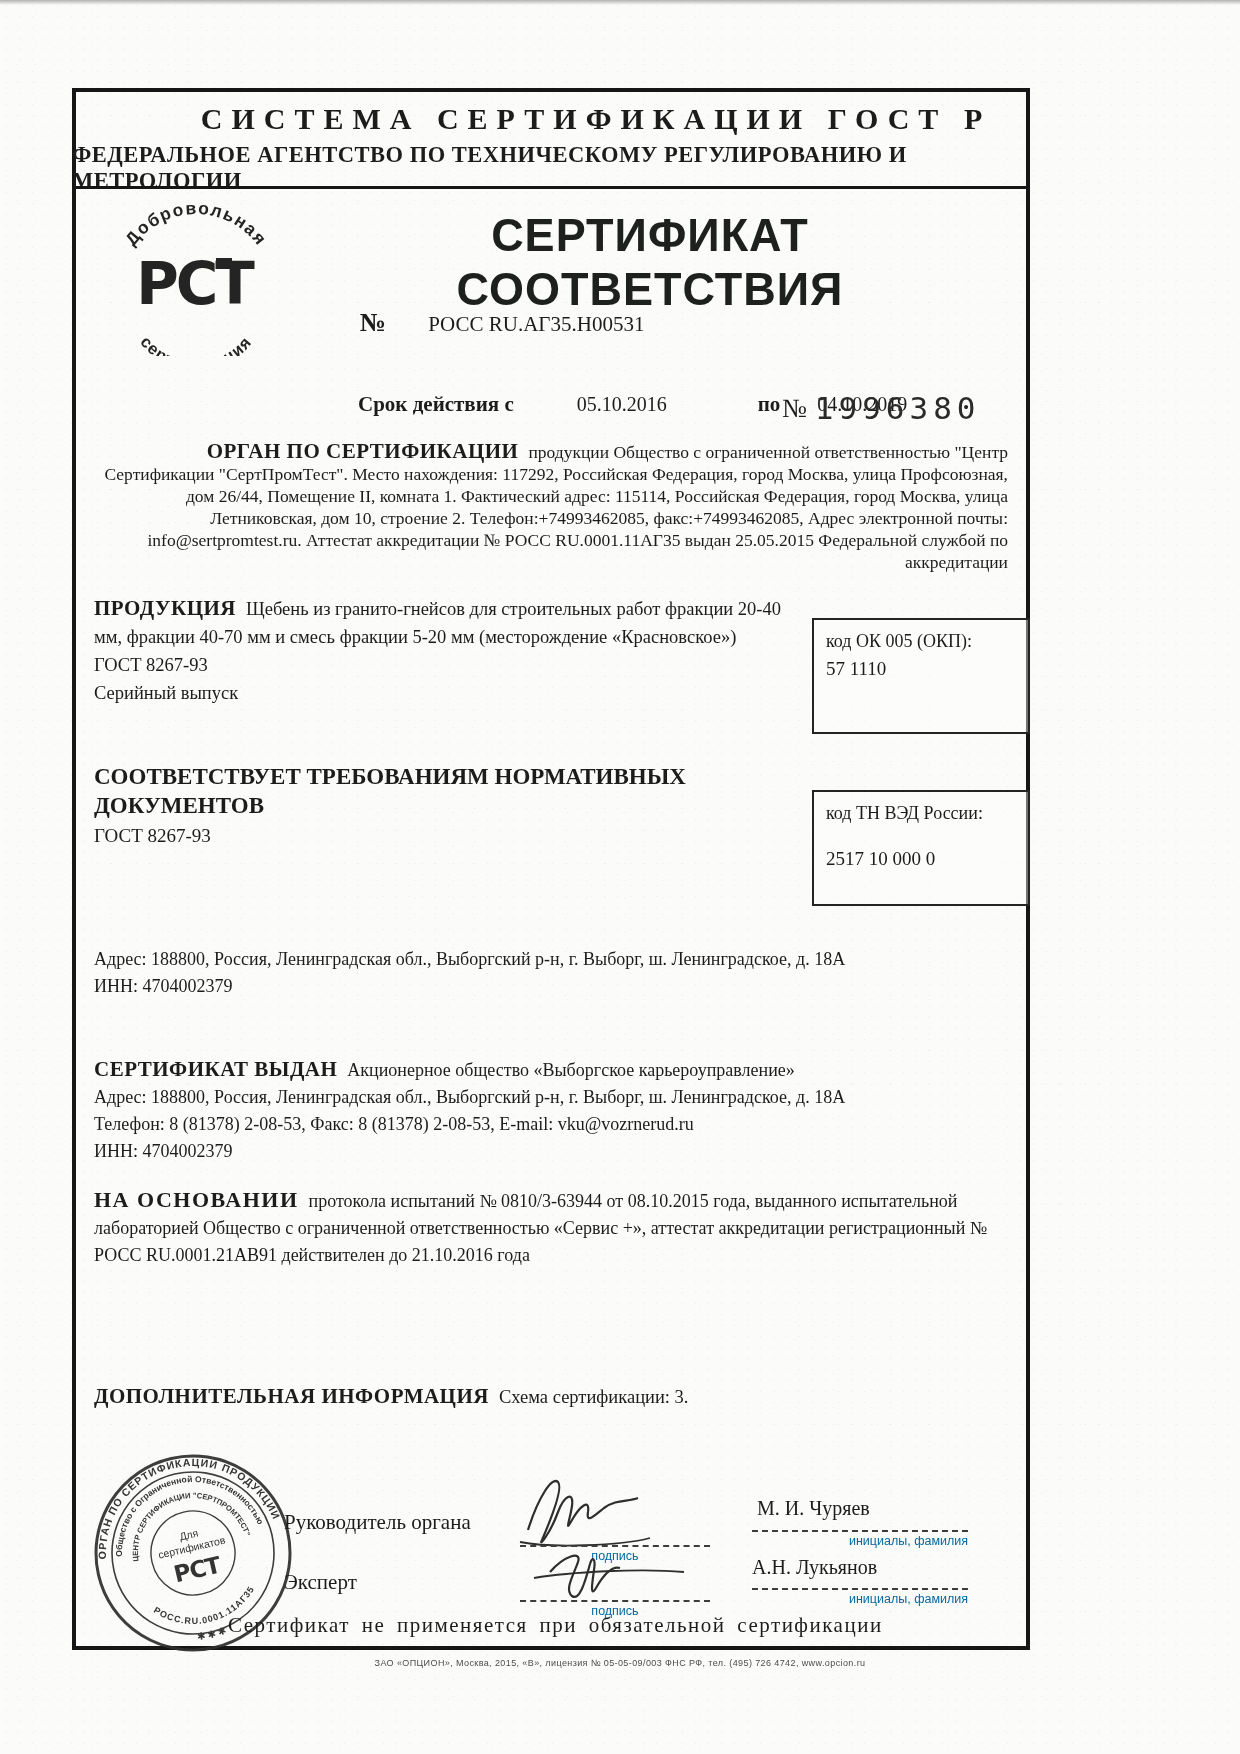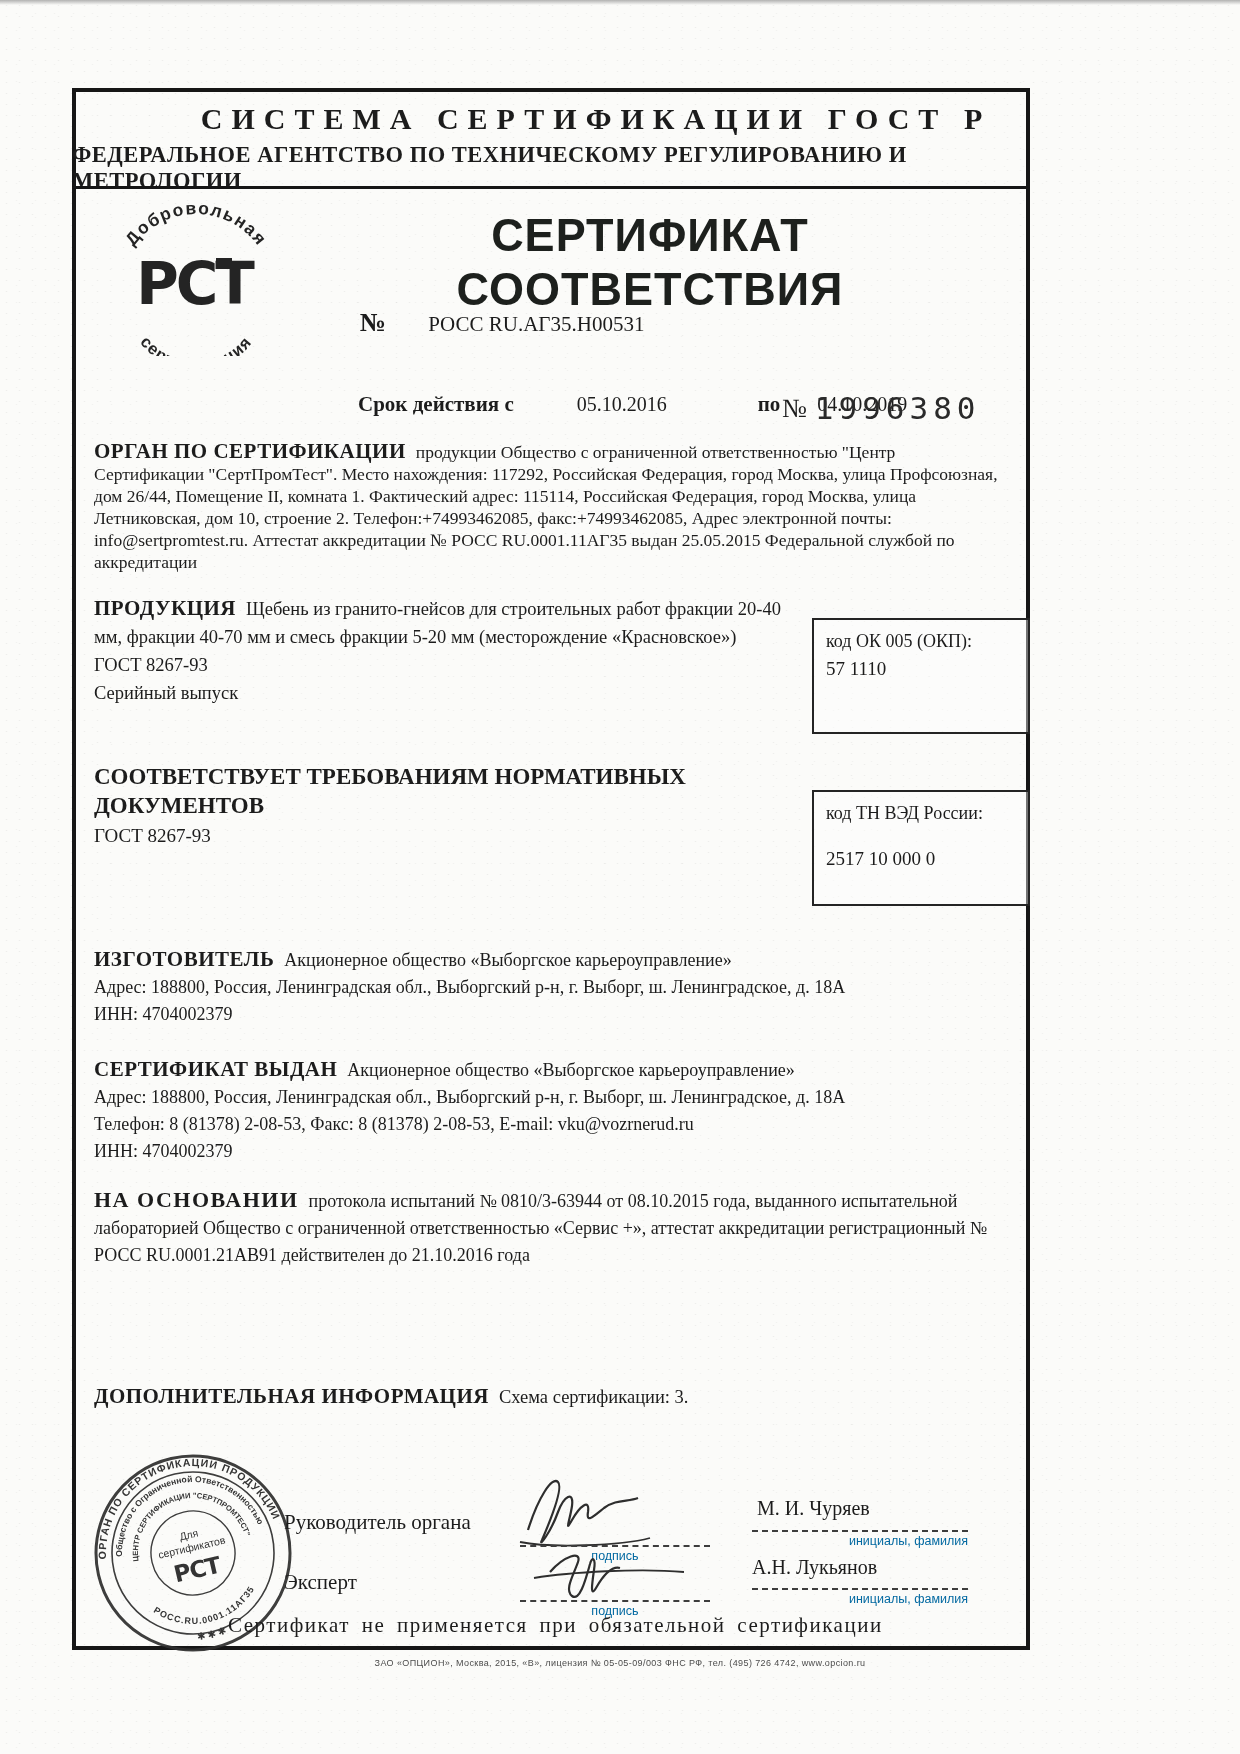--- a/index.html
+++ b/index.html
@@ -33,21 +33,21 @@
   .certno{left:360px;top:308px;font-size:21px;}
   .certno .nosign{font-size:26px;font-weight:600;margin-right:42px;}
   .validity{left:358px;top:356px;font-size:20px;margin-top:36px;}
   .validity .lbl{font-weight:700;font-size:21px;}
   .blankno{left:782px;top:390px;font-size:26px;}
   .blankno .digits{
     font-family:"DejaVu Sans Mono",monospace;font-size:31px;letter-spacing:5px;
     color:#2a2a2a;font-weight:400;vertical-align:-2px;margin-left:8px;}
   .sec{line-height:1.28;font-size:18px;}
   .sec b.h{font-size:21px;letter-spacing:.5px;margin-right:10px;}
-  .org{left:94px;top:440px;width:914px;font-size:18px;line-height:22px;}
+  .org{left:94px;top:440px;width:914px;font-size:18px;line-height:22px;text-align:right;}
   .prod{left:94px;top:594px;width:702px;font-size:18.5px;line-height:28px;}
   .codebox{
     box-sizing:border-box;border:2px solid #242424;padding:9px 12px;
     width:218px;height:116px;font-size:18px;line-height:24px;background:rgba(255,255,255,.4);
   }
   .codebox .val{font-size:19px;}
   .conf{left:94px;top:762px;width:760px;}
   .conf b.h{font-size:23px;letter-spacing:0;}
   .conf .gost{font-size:19px;margin-top:3px;}
   .man{left:94px;top:946px;width:914px;line-height:27px;}
@@ -129,21 +129,20 @@
   <b class="h">СООТВЕТСТВУЕТ ТРЕБОВАНИЯМ НОРМАТИВНЫХ ДОКУМЕНТОВ</b>
   <div class="gost">ГОСТ 8267-93</div>
 </div>
 
 <div class="abs codebox" style="left:812px;top:790px;">
   <div>код ТН ВЭД России:</div>
   <div class="val" style="margin-top:22px;">2517 10 000 0</div>
 </div>
 
 <div class="abs sec man">
-  <div><b class="h">ИЗГОТОВИТЕЛЬ</b><span>Акционерное общество «Выборгское карьероуправление»</span></div>
   <div>Адрес: 188800, Россия, Ленинградская обл., Выборгский р-н, г. Выборг, ш. Ленинградское, д. 18А</div>
   <div>ИНН: 4704002379</div>
 </div>
 
 <div class="abs sec iss">
   <div><b class="h">СЕРТИФИКАТ ВЫДАН</b><span>Акционерное общество «Выборгское карьероуправление»</span></div>
   <div>Адрес: 188800, Россия, Ленинградская обл., Выборгский р-н, г. Выборг, ш. Ленинградское, д. 18А</div>
   <div>Телефон: 8 (81378) 2-08-53, Факс: 8 (81378) 2-08-53, E-mail: vku@vozrnerud.ru</div>
   <div>ИНН: 4704002379</div>
 </div>

